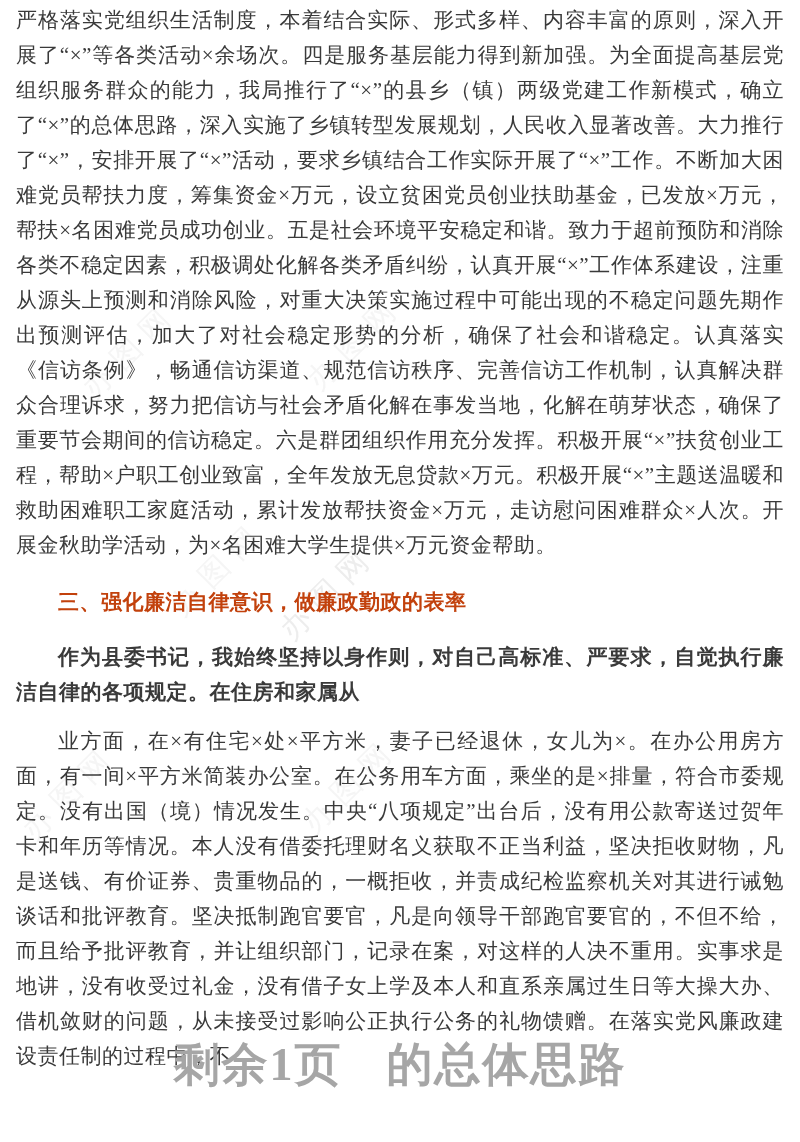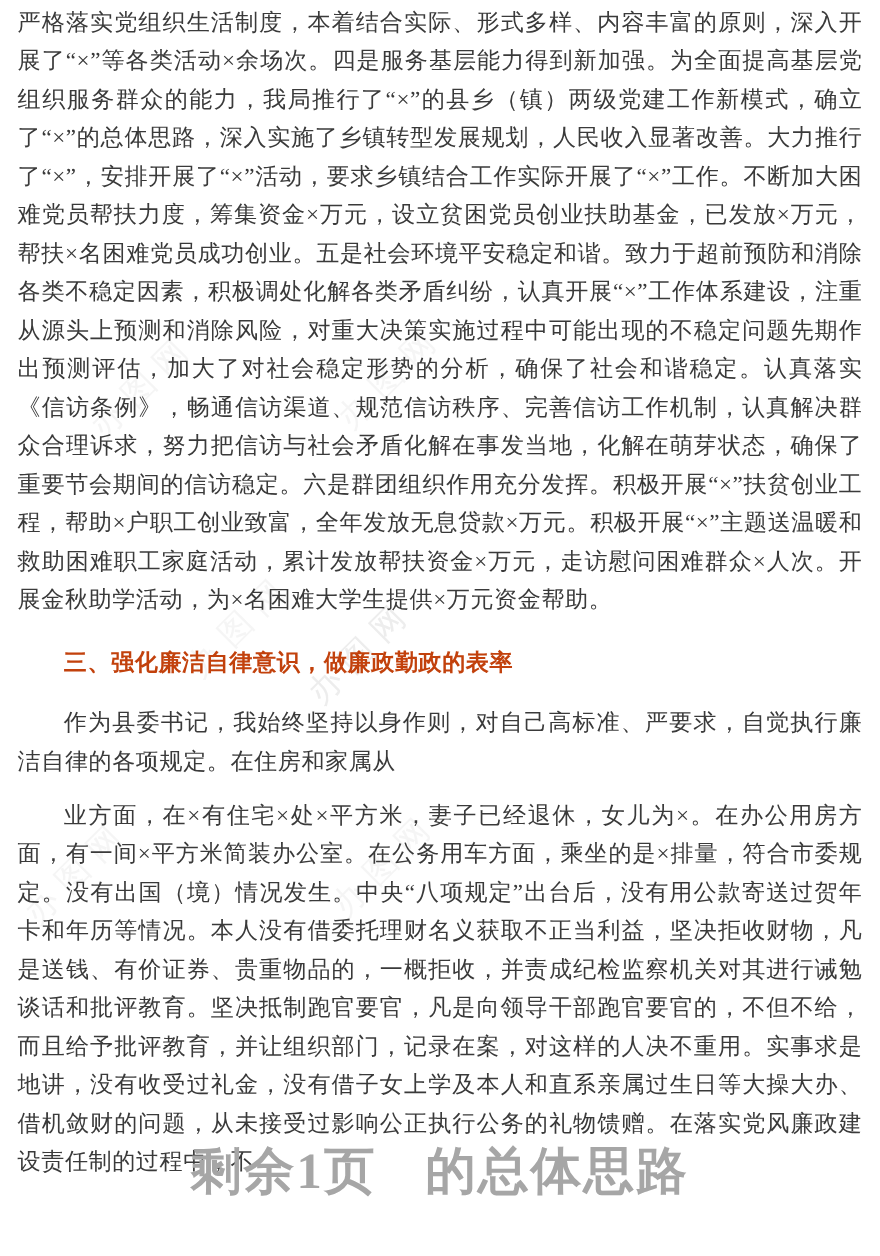--- a/index.html
+++ b/index.html
@@ -48,21 +48,21 @@
   }
   .content p{margin:0;padding:0;word-break:break-all;}
   .content p.first{margin-top:3px;}
   .content .heading{
     margin:22px 0 20px 0;
     font-weight:bold;
     text-indent:2em;
     color:#c2410c;
   }
   .content p.indent{text-indent:2em;}
-  .content p.p2{margin-top:4px;}
+  .content p.p2{margin-top:4px;font-weight:bold;}
   .content p.p3{margin-top:14px;}
   
   .banner{
     position:absolute;
     left:0;top:1034px;
     width:800px;
     display:flex;
     justify-content:center;
     align-items:flex-start;
     gap:44px;

